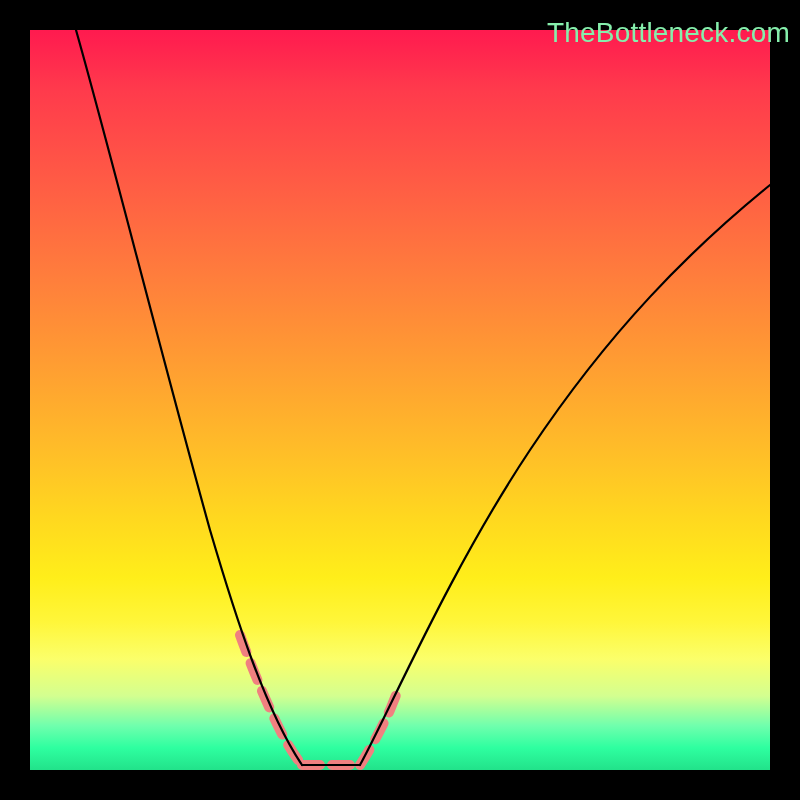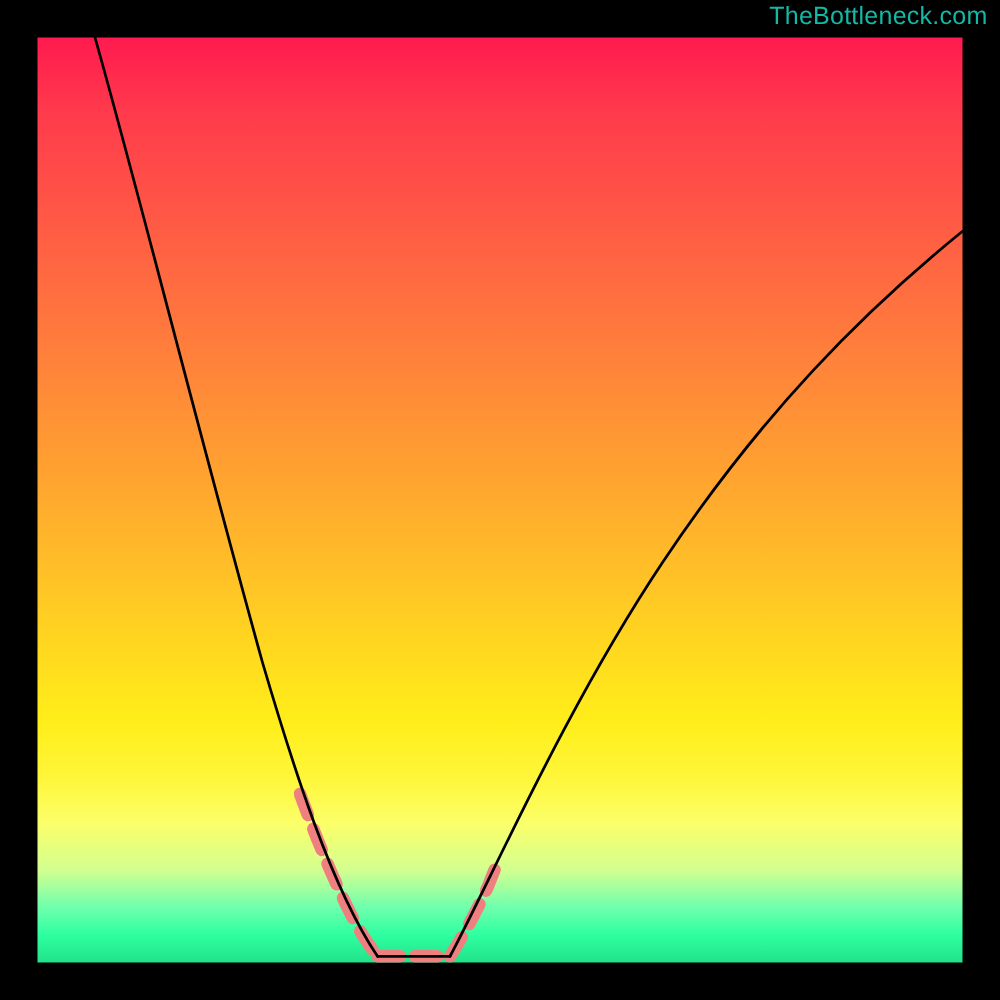--- a/index.html
+++ b/index.html
@@ -59,24 +59,24 @@
   }
   .dashseg {
     fill: none;
     stroke: #f08080; 
     stroke-width: 10;
     stroke-linecap: round;
     stroke-dasharray: 18 12;
   }
   .watermark {
     position: absolute;
-    top: 2px;
+    top: 17px;
     right: 10px;
-    color: #14b8a6;
-    font-size: 20px;
+    color: #86efac;
+    font-size: 28px;
     letter-spacing: 0.2px;
     user-select: none;
   }
 </style>
 </head>
 <body>
 
 <div class="stage">
 
   <div class="plot-bg"></div>

